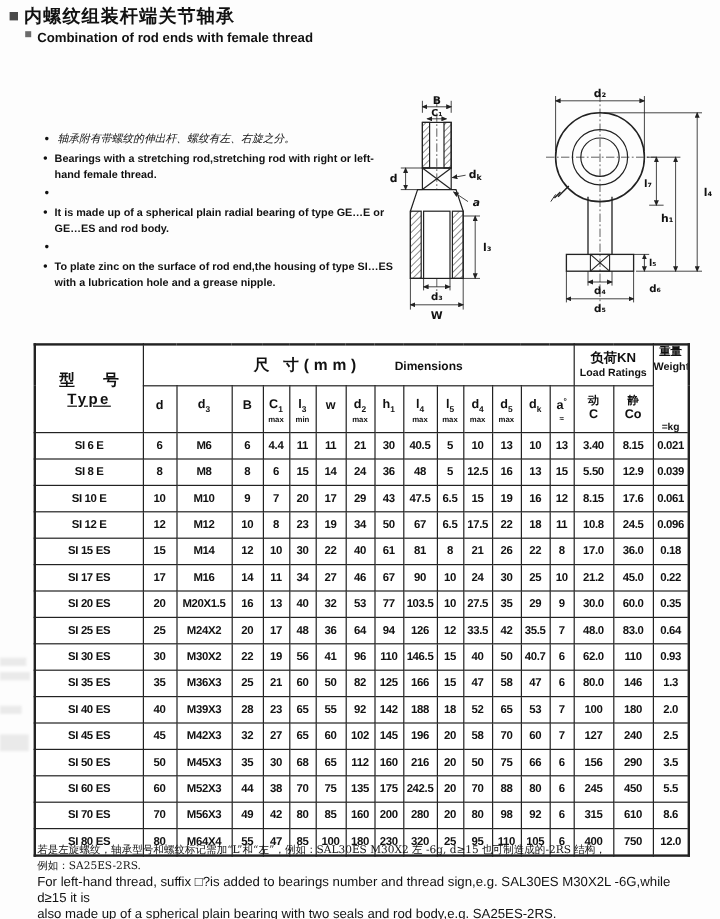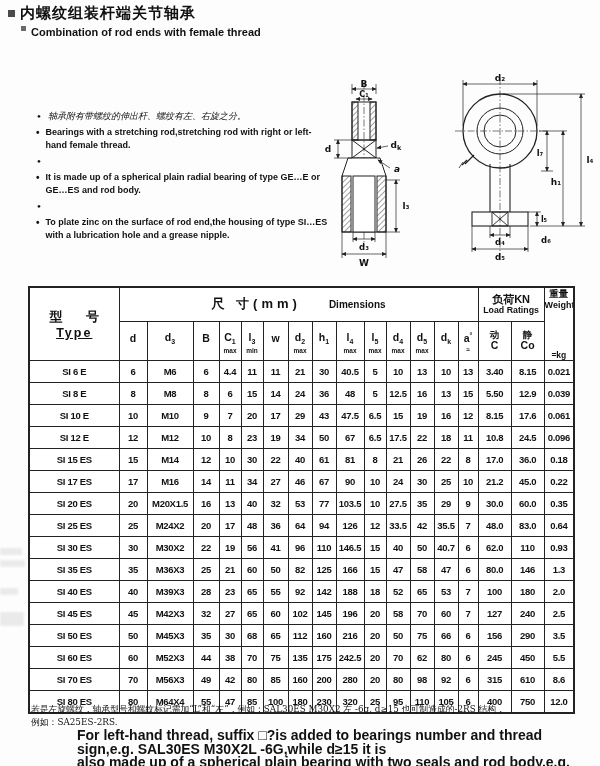--- a/index.html
+++ b/index.html
@@ -42,21 +42,21 @@
   .wt-kg{font-size:8.5px;font-weight:bold;line-height:10px;margin-top:39px;}
   th.symcell .sym{font-size:10.5px;font-weight:bold;line-height:11px;}
   th.symcell sub{font-size:7px;}
   th.symcell sup{font-size:7px;}
   th.symcell .note{display:block;font-size:6.5px;font-weight:bold;line-height:7px;}
   th.loadcell .zh{font-size:9.5px;font-weight:bold;line-height:10px;}
   th.loadcell .ls{font-size:10.5px;font-weight:bold;line-height:11px;}
   
   .footnote{position:absolute;left:31px;top:703px;width:548px;}
   .fn-zh{font-family:"DejaVu Serif",serif;font-size:8.8px;line-height:13px;}
-  .fn-en{font-weight:bold;font-size:14px;line-height:13.5px;margin-left:46px;}
+  .fn-en{font-weight:normal;font-size:11px;line-height:13.5px;}
   
   .wm{position:absolute;left:0;height:7px;background:#9a9a9a;opacity:.18;filter:blur(1px);}
 </style>
 </head>
 <body>
 
 <div class="titlebar">
   <div class="t1">
     <span class="sq big"></span>
     <span>内螺纹组装杆端关节轴承</span>
@@ -553,21 +553,21 @@
         <td>M52X3</td>
         <td>44</td>
         <td>38</td>
         <td>70</td>
         <td>75</td>
         <td>135</td>
         <td>175</td>
         <td>242.5</td>
         <td>20</td>
         <td>70</td>
-        <td>62</td>
+        <td>88</td>
         <td>80</td>
         <td>6</td>
         <td>245</td>
         <td>450</td>
         <td>5.5</td>
       </tr>
       <tr>
         <td>SI 70 ES</td>
         <td>70</td>
         <td>M56X3</td>

